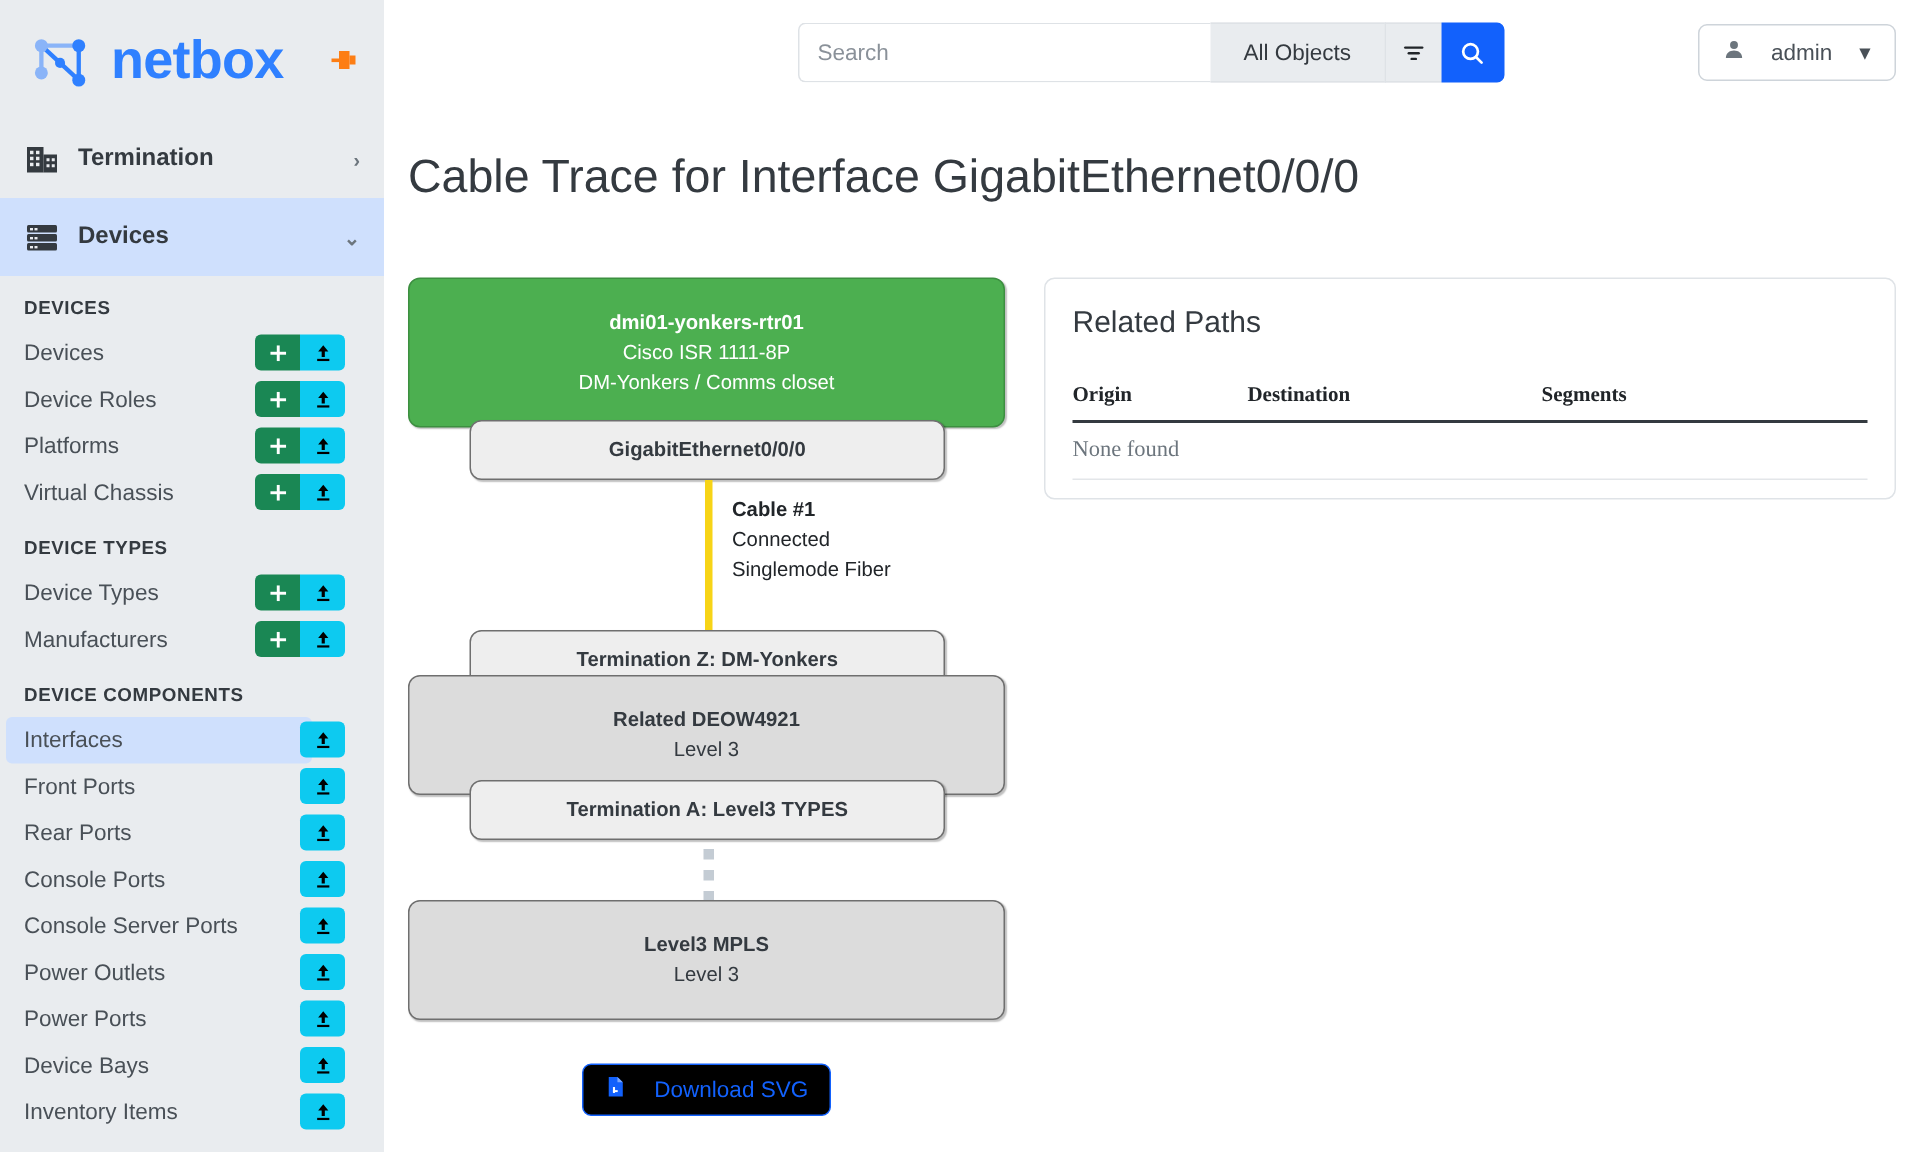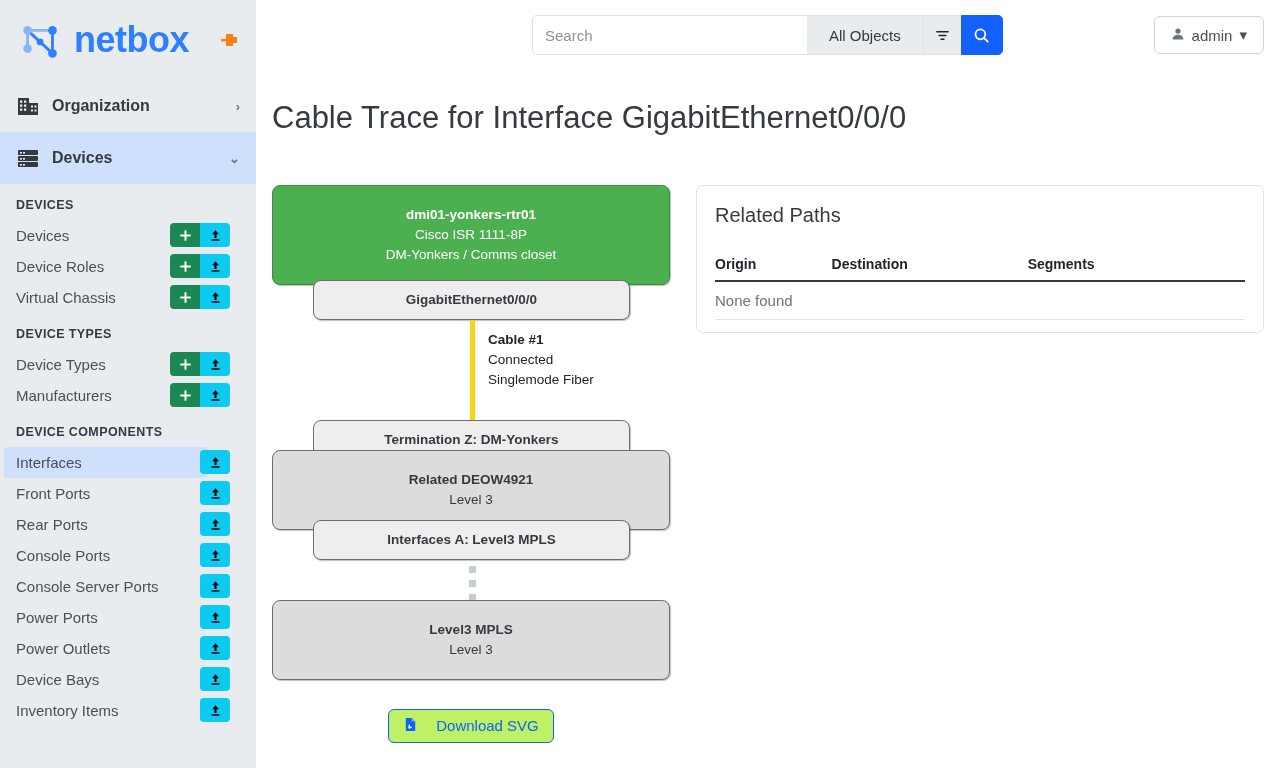--- a/index.html
+++ b/index.html
@@ -111,21 +111,21 @@
     cursor: pointer;
   }
   .search-btn {
     height: 40px; width: 42px;
     display: flex; align-items: center; justify-content: center;
     background: #1261fc; border: 1px solid #1261fc;
     border-radius: 0 5px 5px 0; cursor: pointer;
   }
   .user-menu {
     margin-left: auto;
-    display: flex; align-items: center; gap: 7px;
+    display: flex; align-items: center; gap: 18px;
     height: 38px; padding: 0 16px;
     border: 1px solid #ced4da; border-radius: 6px;
     font-size: 15px; color: #495057; cursor: pointer;
     background: #fff;
   }
 
   .page-title {
     font-size: 31px; font-weight: 400; color: #343a40;
     padding: 8px 0 0 16px; line-height: 1.2;
   }
@@ -162,33 +162,33 @@
   }
   .cable-label .bold { font-weight: 700; }
   .dot-line { position: absolute; width: 7px; }
   .dot-line i {
     display: block; width: 7px; height: 7px; background: #c4ccd4; margin-bottom: 7px;
   }
 
   .dl-btn {
     display: inline-flex; align-items: center; gap: 18px;
     border: 1px solid #1261fc; color: #1261fc;
-    background: #bef264; border-radius: 6px;
+    background: #000000; border-radius: 6px;
     padding: 7px 14px; font-size: 15px; cursor: pointer;
   }
 
   
   .card {
     width: 568px; flex: 0 0 auto;
     border: 1px solid #dfe3e7; border-radius: 7px;
     background: #fff; padding: 18px 18px 22px 18px;
     height: 148px;
   }
   .card-title { font-size: 20px; color: #343a40; font-weight: 400; margin-bottom: 25px; }
-  table.rp { width: 100%; border-collapse: collapse; }
+  table.rp { width: 100%; border-collapse: collapse; font-family: Liberation Serif, serif; }
   table.rp th {
     text-align: left; font-size: 14px; font-weight: 700; color: #212529;
     padding: 4px 0 8px 0; border-bottom: 2px solid #343a40;
   }
   table.rp th.c1 { width: 22%; }
   table.rp th.c2 { width: 37%; }
   table.rp td {
     font-size: 15px; color: #6c757d;
     padding: 10px 0; border-bottom: 1px solid #e3e6e9;
   }
@@ -239,21 +239,21 @@
               <rect x="8" y="10.5" width="2.3" height="2.3"></rect>
             <rect x="4" y="14.5" width="2.3" height="2.3"></rect>
               <rect x="8" y="14.5" width="2.3" height="2.3"></rect>
             <rect x="15" y="11.5" width="2" height="2"></rect>
               <rect x="18.5" y="11.5" width="2" height="2"></rect>
             <rect x="15" y="15.5" width="2" height="2"></rect>
               <rect x="18.5" y="15.5" width="2" height="2"></rect>
           </g>
         </svg>
       </span>
-      <span>Organization</span>
+      <span>Termination</span>
       <span class="caret">›</span>
     </div>
 
     <div class="nav-group active">
       <span class="ngicon">
         <svg viewBox="0 0 24 24" width="24" height="24" fill="#343a40">
           <rect x="2" y="4" width="20" height="5" rx="1"></rect>
           <rect x="2" y="10" width="20" height="5" rx="1"></rect>
           <rect x="2" y="16" width="20" height="5" rx="1"></rect>
           <g fill="#e9ecef">
@@ -299,72 +299,89 @@
         </button>
         <button class="btn-sq btn-imp">
           <svg viewBox="0 0 16 16" width="13" height="13" fill="#000">
               <path d="M8 1.5 L12.2 6.6 H9.3 V11 H6.7 V6.6 H3.8 Z"></path>
               <rect x="3" y="12.6" width="10" height="1.8"></rect>
             </svg>
         </button>
       </span>
     </div>
     <div class="nav-item">
-      <span class="label">Virtual Chassis</span>
+      <span class="label">Platforms</span>
       <span class="nav-btns">
         <button class="btn-sq btn-add">
           <svg viewBox="0 0 16 16" width="13" height="13" fill="#fff">
               <rect x="6.8" y="1.6" width="2.4" height="12.8"></rect>
               <rect x="1.6" y="6.8" width="12.8" height="2.4"></rect>
             </svg>
         </button>
         <button class="btn-sq btn-imp">
           <svg viewBox="0 0 16 16" width="13" height="13" fill="#000">
               <path d="M8 1.5 L12.2 6.6 H9.3 V11 H6.7 V6.6 H3.8 Z"></path>
               <rect x="3" y="12.6" width="10" height="1.8"></rect>
             </svg>
         </button>
       </span>
     </div>
-
-    <div class="nav-section">DEVICE TYPES</div>
-    <div class="nav-item">
-      <span class="label">Device Types</span>
+    <div class="nav-item">
+      <span class="label">Virtual Chassis</span>
       <span class="nav-btns">
         <button class="btn-sq btn-add">
           <svg viewBox="0 0 16 16" width="13" height="13" fill="#fff">
               <rect x="6.8" y="1.6" width="2.4" height="12.8"></rect>
               <rect x="1.6" y="6.8" width="12.8" height="2.4"></rect>
             </svg>
         </button>
         <button class="btn-sq btn-imp">
           <svg viewBox="0 0 16 16" width="13" height="13" fill="#000">
               <path d="M8 1.5 L12.2 6.6 H9.3 V11 H6.7 V6.6 H3.8 Z"></path>
               <rect x="3" y="12.6" width="10" height="1.8"></rect>
             </svg>
         </button>
       </span>
     </div>
-    <div class="nav-item">
-      <span class="label">Manufacturers</span>
+
+    <div class="nav-section">DEVICE TYPES</div>
+    <div class="nav-item">
+      <span class="label">Device Types</span>
       <span class="nav-btns">
         <button class="btn-sq btn-add">
           <svg viewBox="0 0 16 16" width="13" height="13" fill="#fff">
               <rect x="6.8" y="1.6" width="2.4" height="12.8"></rect>
               <rect x="1.6" y="6.8" width="12.8" height="2.4"></rect>
             </svg>
         </button>
         <button class="btn-sq btn-imp">
           <svg viewBox="0 0 16 16" width="13" height="13" fill="#000">
               <path d="M8 1.5 L12.2 6.6 H9.3 V11 H6.7 V6.6 H3.8 Z"></path>
               <rect x="3" y="12.6" width="10" height="1.8"></rect>
             </svg>
         </button>
       </span>
     </div>
+    <div class="nav-item">
+      <span class="label">Manufacturers</span>
+      <span class="nav-btns">
+        <button class="btn-sq btn-add">
+          <svg viewBox="0 0 16 16" width="13" height="13" fill="#fff">
+              <rect x="6.8" y="1.6" width="2.4" height="12.8"></rect>
+              <rect x="1.6" y="6.8" width="12.8" height="2.4"></rect>
+            </svg>
+        </button>
+        <button class="btn-sq btn-imp">
+          <svg viewBox="0 0 16 16" width="13" height="13" fill="#000">
+              <path d="M8 1.5 L12.2 6.6 H9.3 V11 H6.7 V6.6 H3.8 Z"></path>
+              <rect x="3" y="12.6" width="10" height="1.8"></rect>
+            </svg>
+        </button>
+      </span>
+    </div>
 
     <div class="nav-section">DEVICE COMPONENTS</div>
 
     <div class="nav-item sel">
       <span class="label">Interfaces</span>
       <span class="nav-btns">
         <button class="btn-sq btn-imp solo">
           <svg viewBox="0 0 16 16" width="13" height="13" fill="#000">
               <path d="M8 1.5 L12.2 6.6 H9.3 V11 H6.7 V6.6 H3.8 Z"></path>
               <rect x="3" y="12.6" width="10" height="1.8"></rect>
@@ -410,32 +427,32 @@
       <span class="nav-btns">
         <button class="btn-sq btn-imp solo">
           <svg viewBox="0 0 16 16" width="13" height="13" fill="#000">
               <path d="M8 1.5 L12.2 6.6 H9.3 V11 H6.7 V6.6 H3.8 Z"></path>
               <rect x="3" y="12.6" width="10" height="1.8"></rect>
             </svg>
         </button>
       </span>
     </div>
     <div class="nav-item">
+      <span class="label">Power Outlets</span>
+      <span class="nav-btns">
+        <button class="btn-sq btn-imp solo">
+          <svg viewBox="0 0 16 16" width="13" height="13" fill="#000">
+              <path d="M8 1.5 L12.2 6.6 H9.3 V11 H6.7 V6.6 H3.8 Z"></path>
+              <rect x="3" y="12.6" width="10" height="1.8"></rect>
+            </svg>
+        </button>
+      </span>
+    </div>
+    <div class="nav-item">
       <span class="label">Power Ports</span>
-      <span class="nav-btns">
-        <button class="btn-sq btn-imp solo">
-          <svg viewBox="0 0 16 16" width="13" height="13" fill="#000">
-              <path d="M8 1.5 L12.2 6.6 H9.3 V11 H6.7 V6.6 H3.8 Z"></path>
-              <rect x="3" y="12.6" width="10" height="1.8"></rect>
-            </svg>
-        </button>
-      </span>
-    </div>
-    <div class="nav-item">
-      <span class="label">Power Outlets</span>
       <span class="nav-btns">
         <button class="btn-sq btn-imp solo">
           <svg viewBox="0 0 16 16" width="13" height="13" fill="#000">
               <path d="M8 1.5 L12.2 6.6 H9.3 V11 H6.7 V6.6 H3.8 Z"></path>
               <rect x="3" y="12.6" width="10" height="1.8"></rect>
             </svg>
         </button>
       </span>
     </div>
     <div class="nav-item">
@@ -521,21 +538,21 @@
           <div class="node node-term" style="left:41px; top:235px; width:317px; height:40px;">
             <div class="t1">Termination Z: DM-Yonkers</div>
           </div>
 
           <div class="node node-circuit" style="left:0px; top:265px; width:398px; height:80px;">
             <div class="t1">Related DEOW4921</div>
             <div class="t2">Level 3</div>
           </div>
 
           <div class="node node-term" style="left:41px; top:335px; width:317px; height:40px;">
-            <div class="t1">Interfaces A: Level3 MPLS</div>
+            <div class="t1">Termination A: Level3 TYPES</div>
           </div>
 
           <div class="dot-line" style="left:197px; top:381px;">
             <i></i>
             <i></i>
             <i></i>
             <i></i>
           </div>
 
           <div class="node node-circuit" style="left:0px; top:415px; width:398px; height:80px;">

